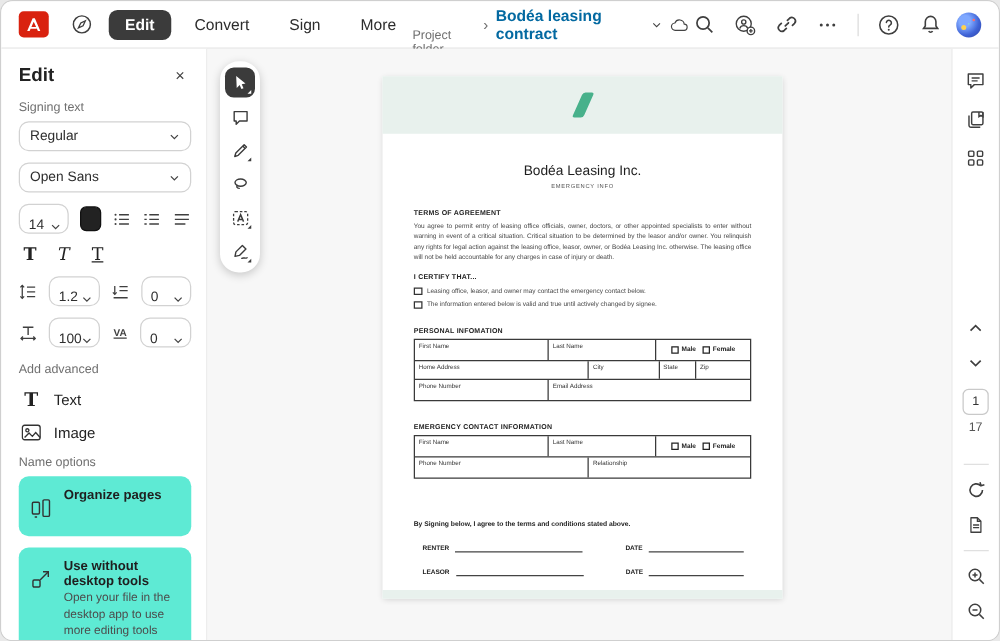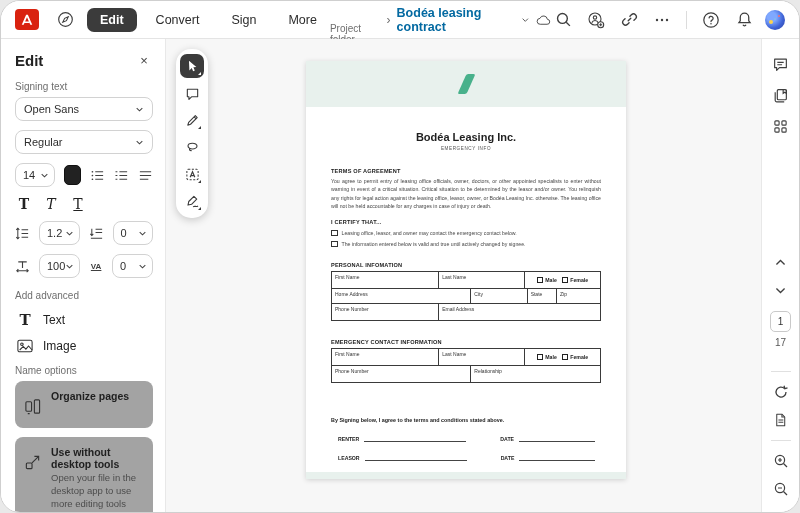--- a/index.html
+++ b/index.html
@@ -1,18 +1,18 @@
 <!DOCTYPE html>
 <html><head>
 <meta charset="utf-8">
 <style>
   * { box-sizing: border-box; }
   html,body { margin:0; padding:0; background:#e9e9e9; }
   body { width:800px; height:513px; font-family:"Liberation Sans", sans-serif; -webkit-font-smoothing:antialiased; }
-  .app { width:800px; height:513px; background:#fff; border:1px solid #cfcfcf; border-radius:20px; overflow:hidden; display:flex; flex-direction:column; }
+  .app { width:800px; height:513px; background:#fff; border:1px solid #cfcfcf; border-radius:10px; overflow:hidden; display:flex; flex-direction:column; }
 
   
   .topbar { flex:0 0 38px; height:38px; display:flex; align-items:center; padding:0 14px; border-bottom:1px solid #e4e4e4; background:#fff; }
   .logo-badge { width:24px; height:21px; border-radius:4px; background:#d9220f; display:flex; align-items:center; justify-content:center; margin-right:14px; }
   .logo-badge svg { display:block; }
   .iconbtn { width:24px; height:24px; display:flex; align-items:center; justify-content:center; color:#3f3f3f; border-radius:5px; flex:0 0 auto; }
   .tabs { display:flex; align-items:center; gap:6px; margin-left:10px; }
   .tab { font-size:12.5px; color:#2c2c2c; padding:5px 13px; border-radius:7px; cursor:default; white-space:nowrap; }
   .tab.active { background:#3b3b3b; color:#fff; font-weight:bold; }
   .bc-wrap { flex:1; display:flex; justify-content:center; align-items:center; gap:6px; min-width:0; }
@@ -29,48 +29,48 @@
 
   
   .lpanel { flex:0 0 165px; width:165px; border-right:1px solid #e8e8e8; background:#fff; padding:12px 12px 0 14px; overflow:hidden; }
   .lp-head { display:flex; justify-content:space-between; align-items:center; }
   .lp-title { font-size:15px; font-weight:bold; color:#222; }
   .lp-close { font-size:13px; color:#444; width:18px; height:18px; display:flex; align-items:center; justify-content:center; }
   .lp-label { font-size:10px; color:#6f6f6f; margin:12px 0 5px; }
   .dd { border:1px solid #d2d2d2; border-radius:8px; height:24px; display:flex; align-items:center; justify-content:space-between; padding:0 8px; font-size:11px; color:#2e2e2e; margin-bottom:9px; background:#fff; }
   .dd svg { flex:0 0 auto; }
   .row { display:flex; align-items:center; gap:9px; margin-bottom:9px; }
-  .dd.sm { width:46px; margin-bottom:0; padding:0 5px 0 7px; }
+  .dd.sm { width:46px; margin-bottom:0; padding:0 5px 0 7px;align-items:flex-end; }
   .swatch { width:20px; height:20px; border-radius:5px; background:#222; border:1px solid #111; }
   .fmt-icon { width:16px; height:16px; color:#3f3f3f; display:flex; align-items:center; justify-content:center; }
   .tbtn { font-size:14px; color:#222; width:18px; text-align:center; }
   .tbtn.b { font-weight:bold; font-family:"DejaVu Serif", serif; }
   .tbtn.i { font-style:italic; font-family:"DejaVu Serif", serif; }
   .tbtn.u { text-decoration:underline; font-family:"DejaVu Serif", serif; }
   .va-ic { font-size:8px; font-weight:bold; color:#3f3f3f; text-decoration:underline; letter-spacing:0; }
   .add-item { display:flex; align-items:center; gap:10px; margin:10px 0 10px 2px; font-size:12px; color:#222; }
   .add-t { font-size:15px; font-weight:bold; font-family:"DejaVu Serif", serif; width:16px; text-align:center; }
-  .card { background:#a3a3a3; border-radius:8px; padding:9px 9px; display:flex; gap:9px; margin-bottom:9px; align-items:flex-start; }
+  .card { background:#5eead4; border-radius:8px; padding:9px 9px; display:flex; gap:9px; margin-bottom:9px; align-items:flex-start; }
   .card-ic { flex:0 0 18px; color:#333; padding-top:8px; }
   .card-title { font-size:10.5px; font-weight:bold; color:#1f1f1f; margin-bottom:2px; }
   .card-desc { font-size:9.5px; color:#4c4c4c; line-height:1.35; }
 
   
   .canvas { flex:1; position:relative; background:#f7f7f7; overflow:hidden; }
   .ftoolbar { position:absolute; left:10px; top:10px; width:32px; background:#fff; border-radius:15px; box-shadow:0 2px 8px rgba(0,0,0,.2); padding:5px 0; display:flex; flex-direction:column; align-items:center; gap:3px; z-index:5; }
   .tool { width:24px; height:24px; border-radius:7px; display:flex; align-items:center; justify-content:center; color:#3c3c3c; position:relative; }
   .tool.active { background:#3b3b3b; color:#fff; }
   .tool.corner::after { content:""; position:absolute; right:3px; bottom:3px; border-left:3px solid transparent; border-bottom:3px solid currentColor; }
 
   
   .doc { position:absolute; left:140px; top:22px; width:320px; height:418px; background:#fff; box-shadow:0 1px 5px rgba(0,0,0,.16); display:flex; flex-direction:column; }
   .doc-banner { flex:0 0 46px; background:#e8f1ed; display:flex; align-items:center; justify-content:center; }
   .leaf { width:9px; height:20px; background:#48b18b; transform:skewX(-24deg); border-radius:2px; }
   .doc-body { flex:1; padding:0 25px; color:#3b3b3b; }
-  .doc-title { text-align:center; font-size:11px; font-weight:bold; color:#1f1f1f; margin-top:24px; }
+  .doc-title { text-align:center; font-size:11px; font-weight:normal; color:#1f1f1f; margin-top:24px; }
   .doc-sub { text-align:center; font-size:4.6px; letter-spacing:.6px; color:#555; margin-top:3px; }
   .h6 { font-size:5.6px; font-weight:bold; color:#222; letter-spacing:.2px; }
   .terms-h { margin-top:17px; }
   .terms-b { font-size:5.2px; line-height:1.6; color:#464646; margin-top:3px; text-align:justify; }
   .certify-h { margin-top:9px; }
   .chk-row { display:flex; align-items:center; gap:4px; margin-top:4.5px; }
   .chk { width:6.5px; height:6.5px; border:0.9px solid #333; background:#fff; flex:0 0 auto; }
   .chk-t { font-size:5.2px; color:#464646; }
   .sect-h { margin-top:15px; margin-bottom:3px; }
   .ptable { border:1.1px solid #3a3a3a; }
@@ -188,27 +188,27 @@
   <div class="main">
 
     <div class="lpanel">
       <div class="lp-head">
         <div class="lp-title">Edit</div>
         <div class="lp-close">×</div>
       </div>
       <div class="lp-label">Signing text</div>
 
       <div class="dd">
-        <span>Open Sans</span>
+        <span>Regular</span>
         <svg width="9" height="9" viewBox="0 0 16 16" fill="none" stroke="#444" stroke-width="1.8">
             <polyline points="3,5.5 8,10.5 13,5.5"></polyline>
           </svg>
       </div>
       <div class="dd">
-        <span>Regular</span>
+        <span>Open Sans</span>
         <svg width="9" height="9" viewBox="0 0 16 16" fill="none" stroke="#444" stroke-width="1.8">
             <polyline points="3,5.5 8,10.5 13,5.5"></polyline>
           </svg>
       </div>
 
       <div class="row">
         <div class="dd sm">
           <span>14</span>
           <svg width="9" height="9" viewBox="0 0 16 16" fill="none" stroke="#444" stroke-width="1.8">
               <polyline points="3,5.5 8,10.5 13,5.5"></polyline>

